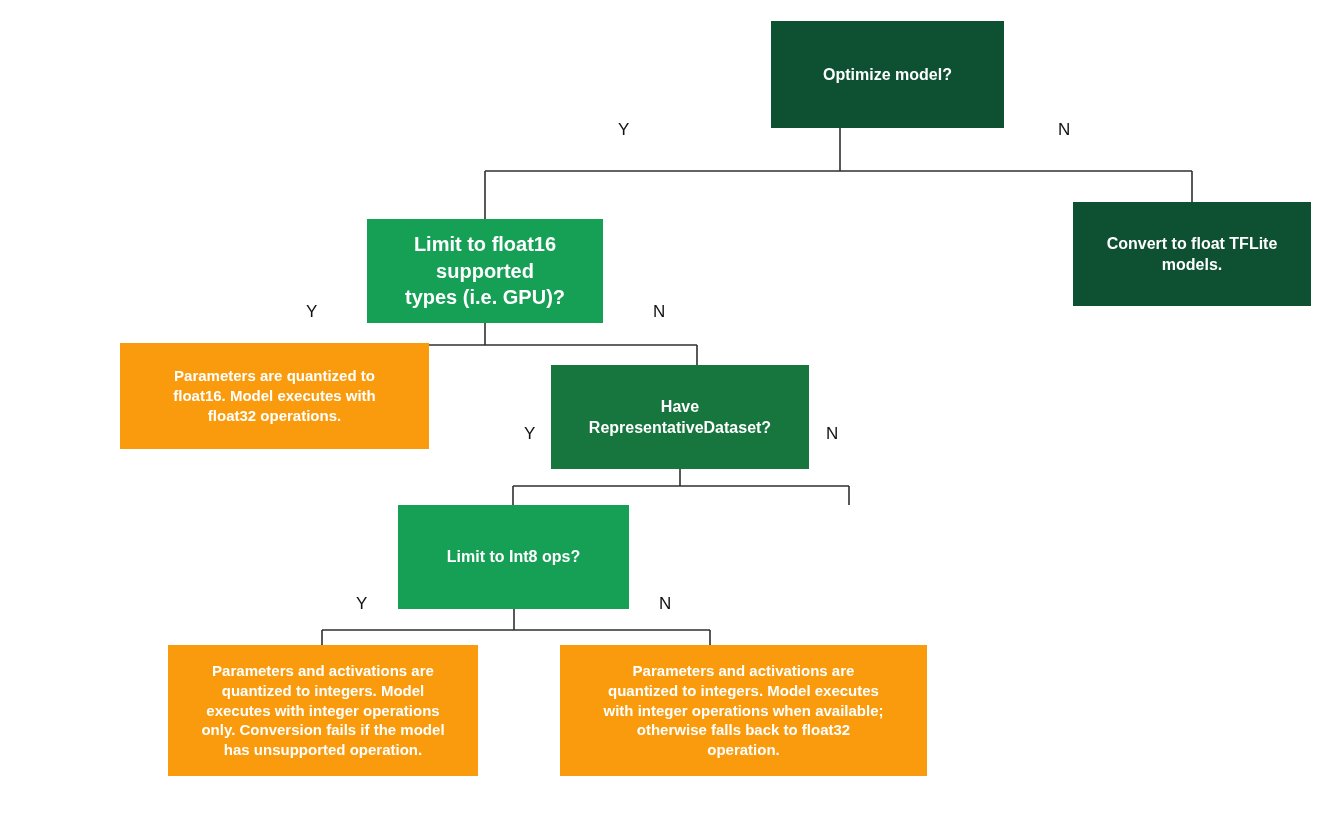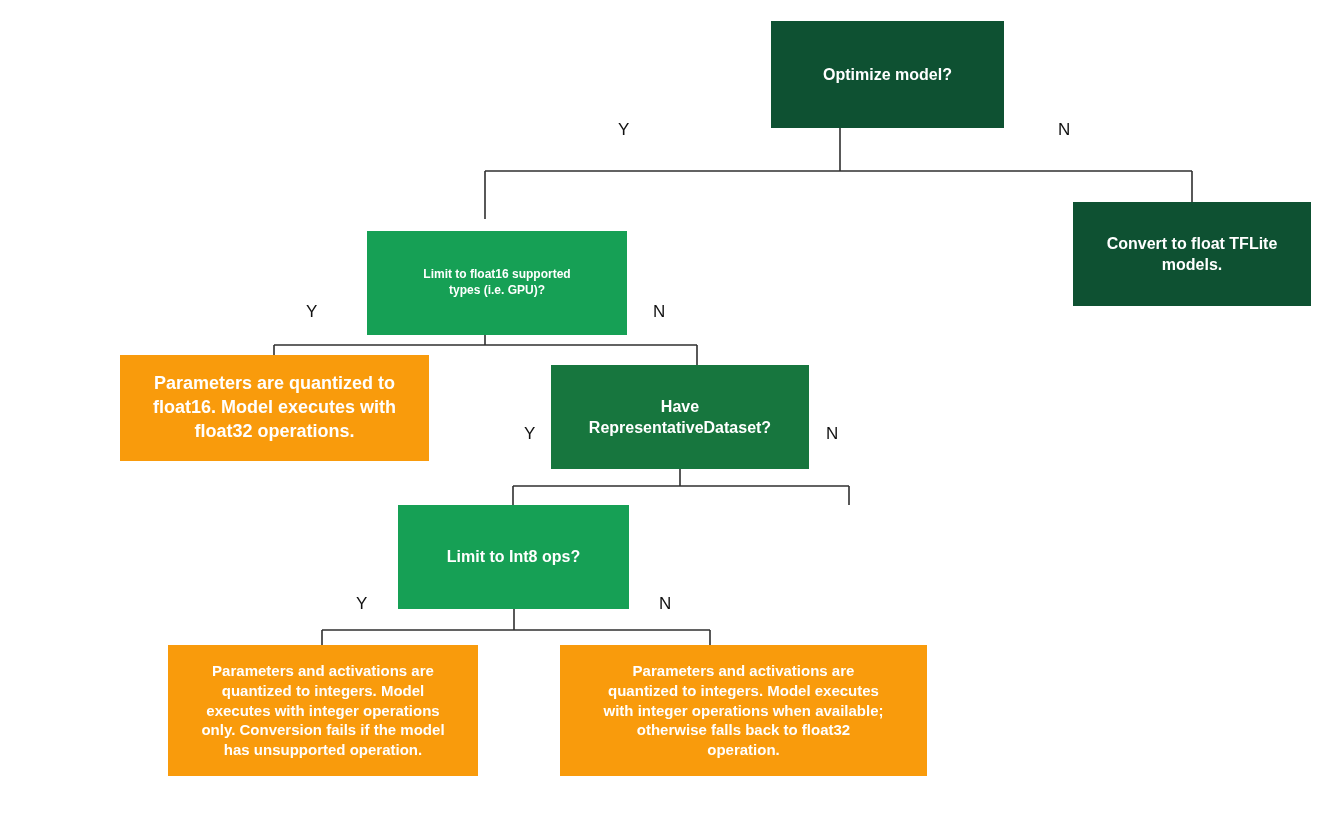--- a/index.html
+++ b/index.html
@@ -90,27 +90,27 @@
     <g>
       <line x1="514" y1="609" x2="514" y2="630"></line>
       <line x1="322" y1="630" x2="710" y2="630"></line>
       <line x1="322" y1="630" x2="322" y2="645"></line>
       <line x1="710" y1="630" x2="710" y2="645"></line>
     </g>
   </svg>
 
   <div class="node green-dark" style="left:724px; top:21px; width:233px; height:107px; font-size:16px;margin-left:47px;">Optimize model?</div>
 
-  <div class="node green-light" style="left:367px; top:231px; width:260px; height:104px; font-size:12px;">Limit to float16 supported
+  <div class="node green-light" style="left:367px; top:219px; width:236px; height:104px; font-size:20px;">Limit to float16 supported
 types (i.e. GPU)?</div>
 
   <div class="node green-dark" style="left:1073px; top:202px; width:238px; height:104px; font-size:16px;">Convert to float TFLite
 models.</div>
 
-  <div class="node orange" style="left:120px; top:355px; width:309px; height:106px; font-size:18px;">Parameters are quantized to
+  <div class="node orange" style="left:120px; top:343px; width:309px; height:106px; font-size:15px;">Parameters are quantized to
 float16. Model executes with
 float32 operations.</div>
 
   <div class="node green-mid" style="left:551px; top:365px; width:258px; height:104px; font-size:16px;">Have
 RepresentativeDataset?</div>
 
   <div class="node green-light" style="left:398px; top:505px; width:231px; height:104px; font-size:16px;">Limit to Int8 ops?</div>
 
 
   <div class="node orange" style="left:168px; top:645px; width:310px; height:131px; font-size:15px;">Parameters and activations are

